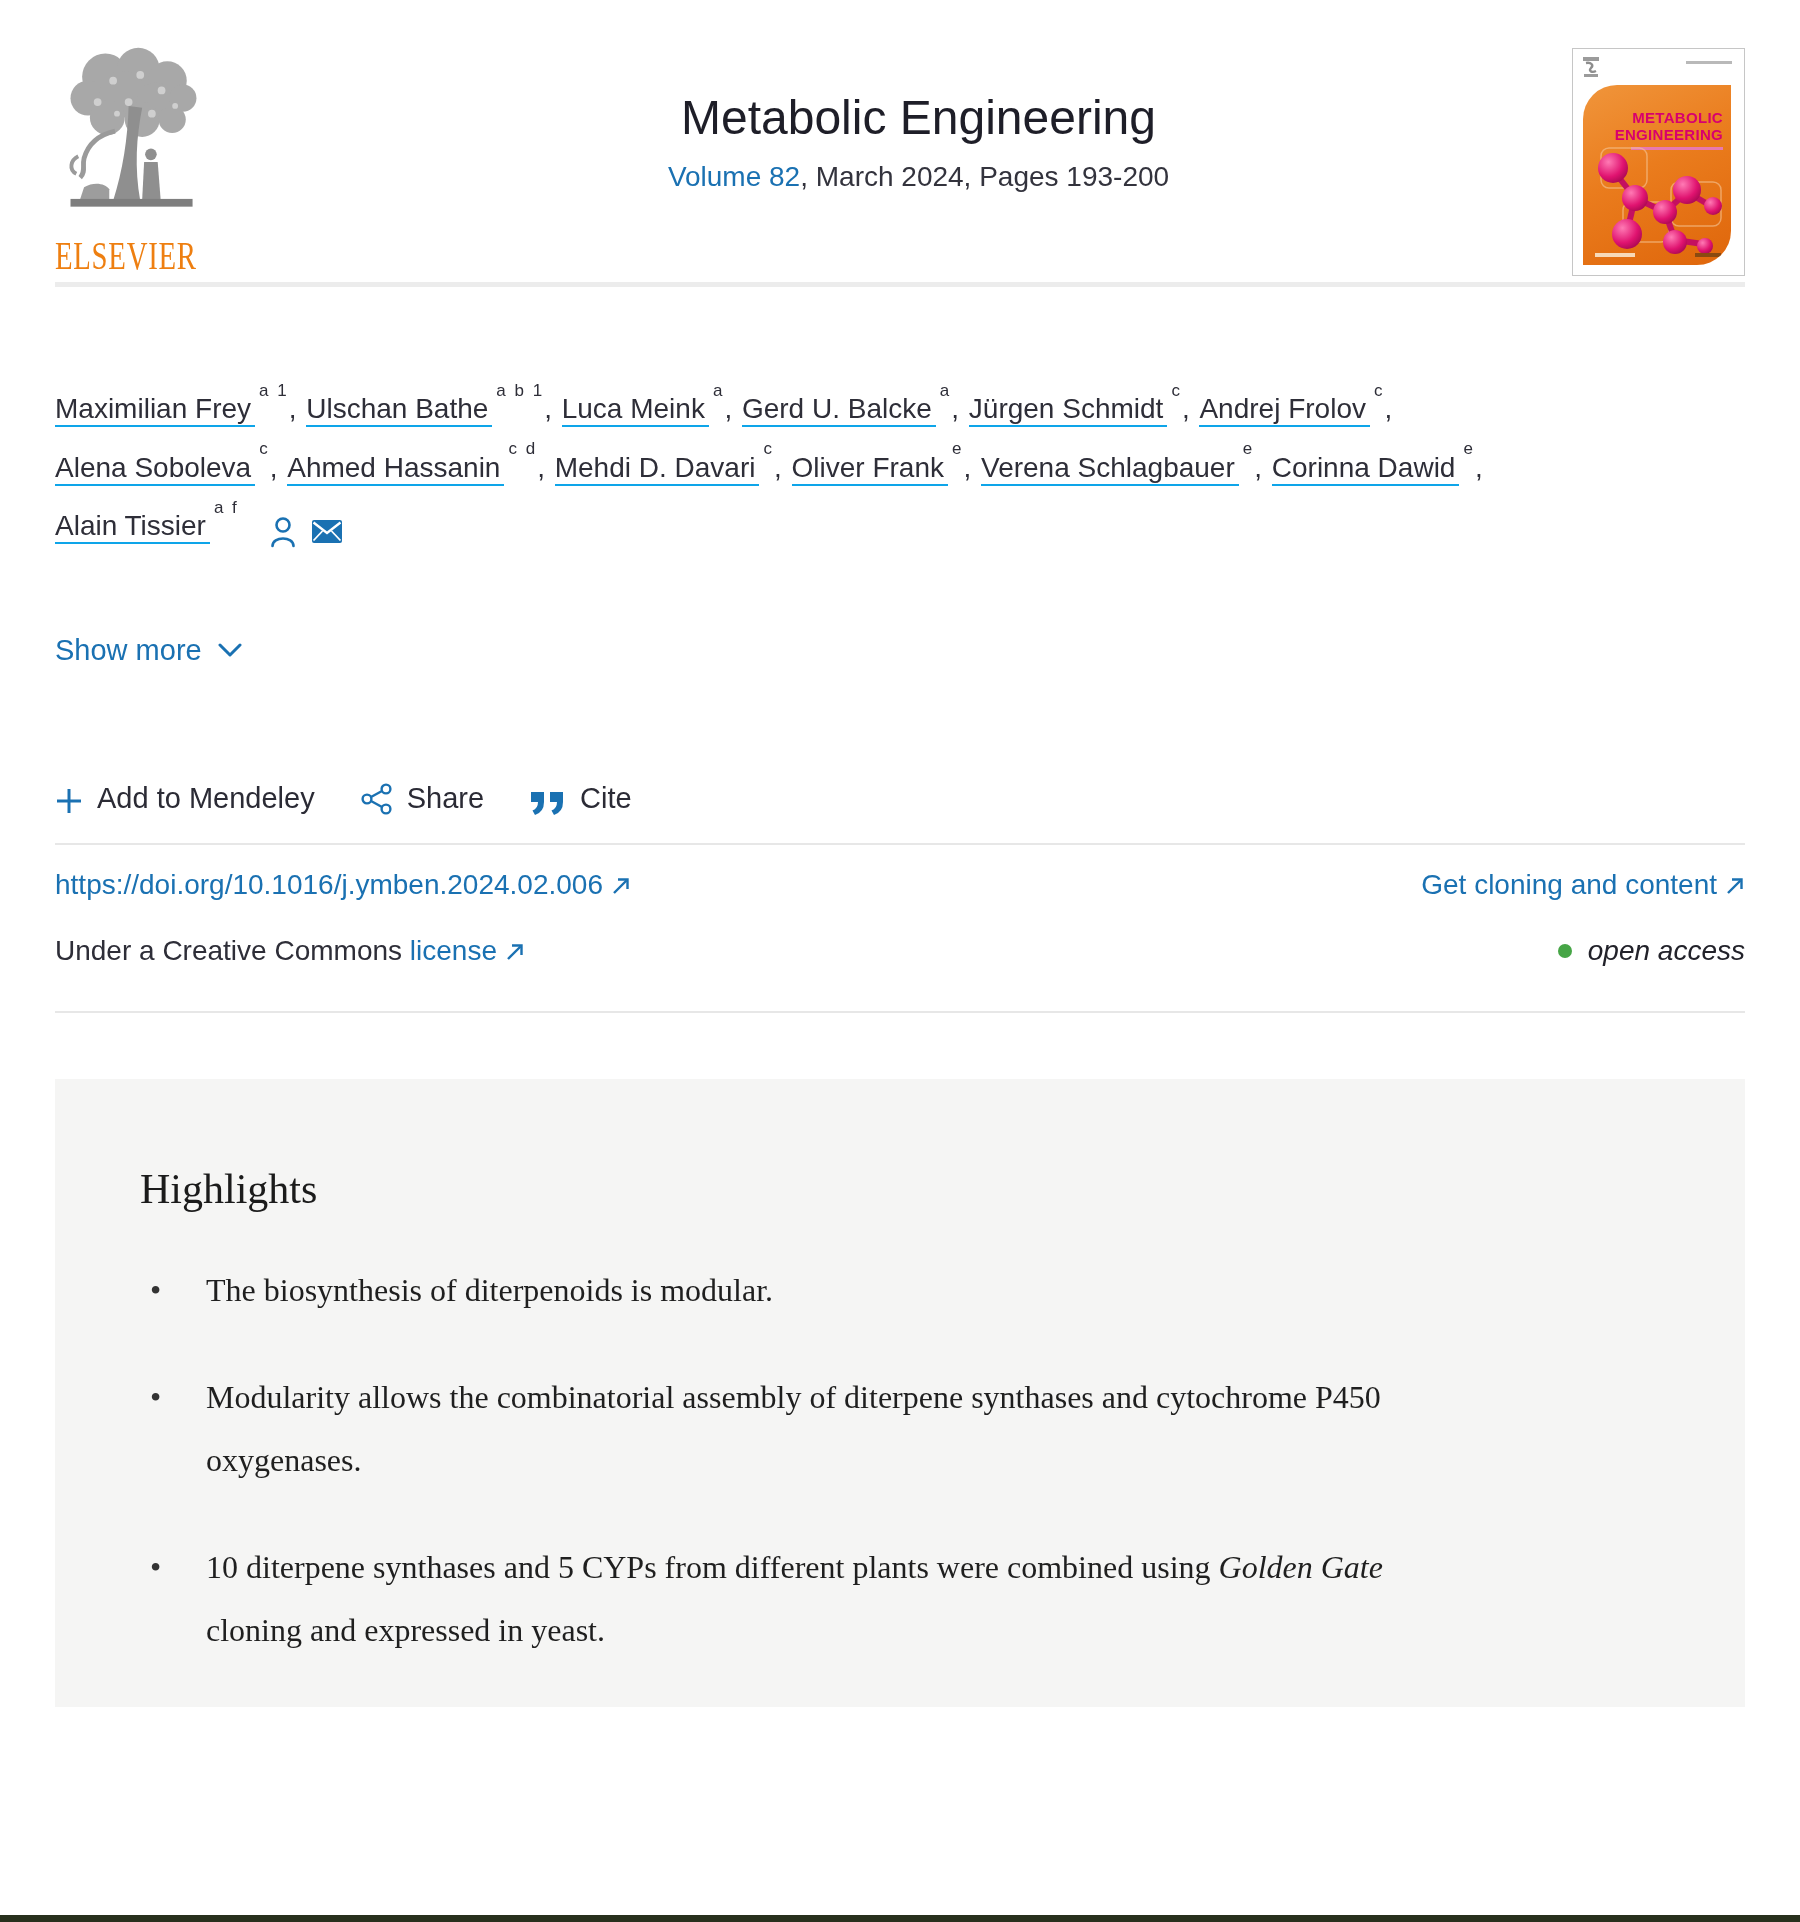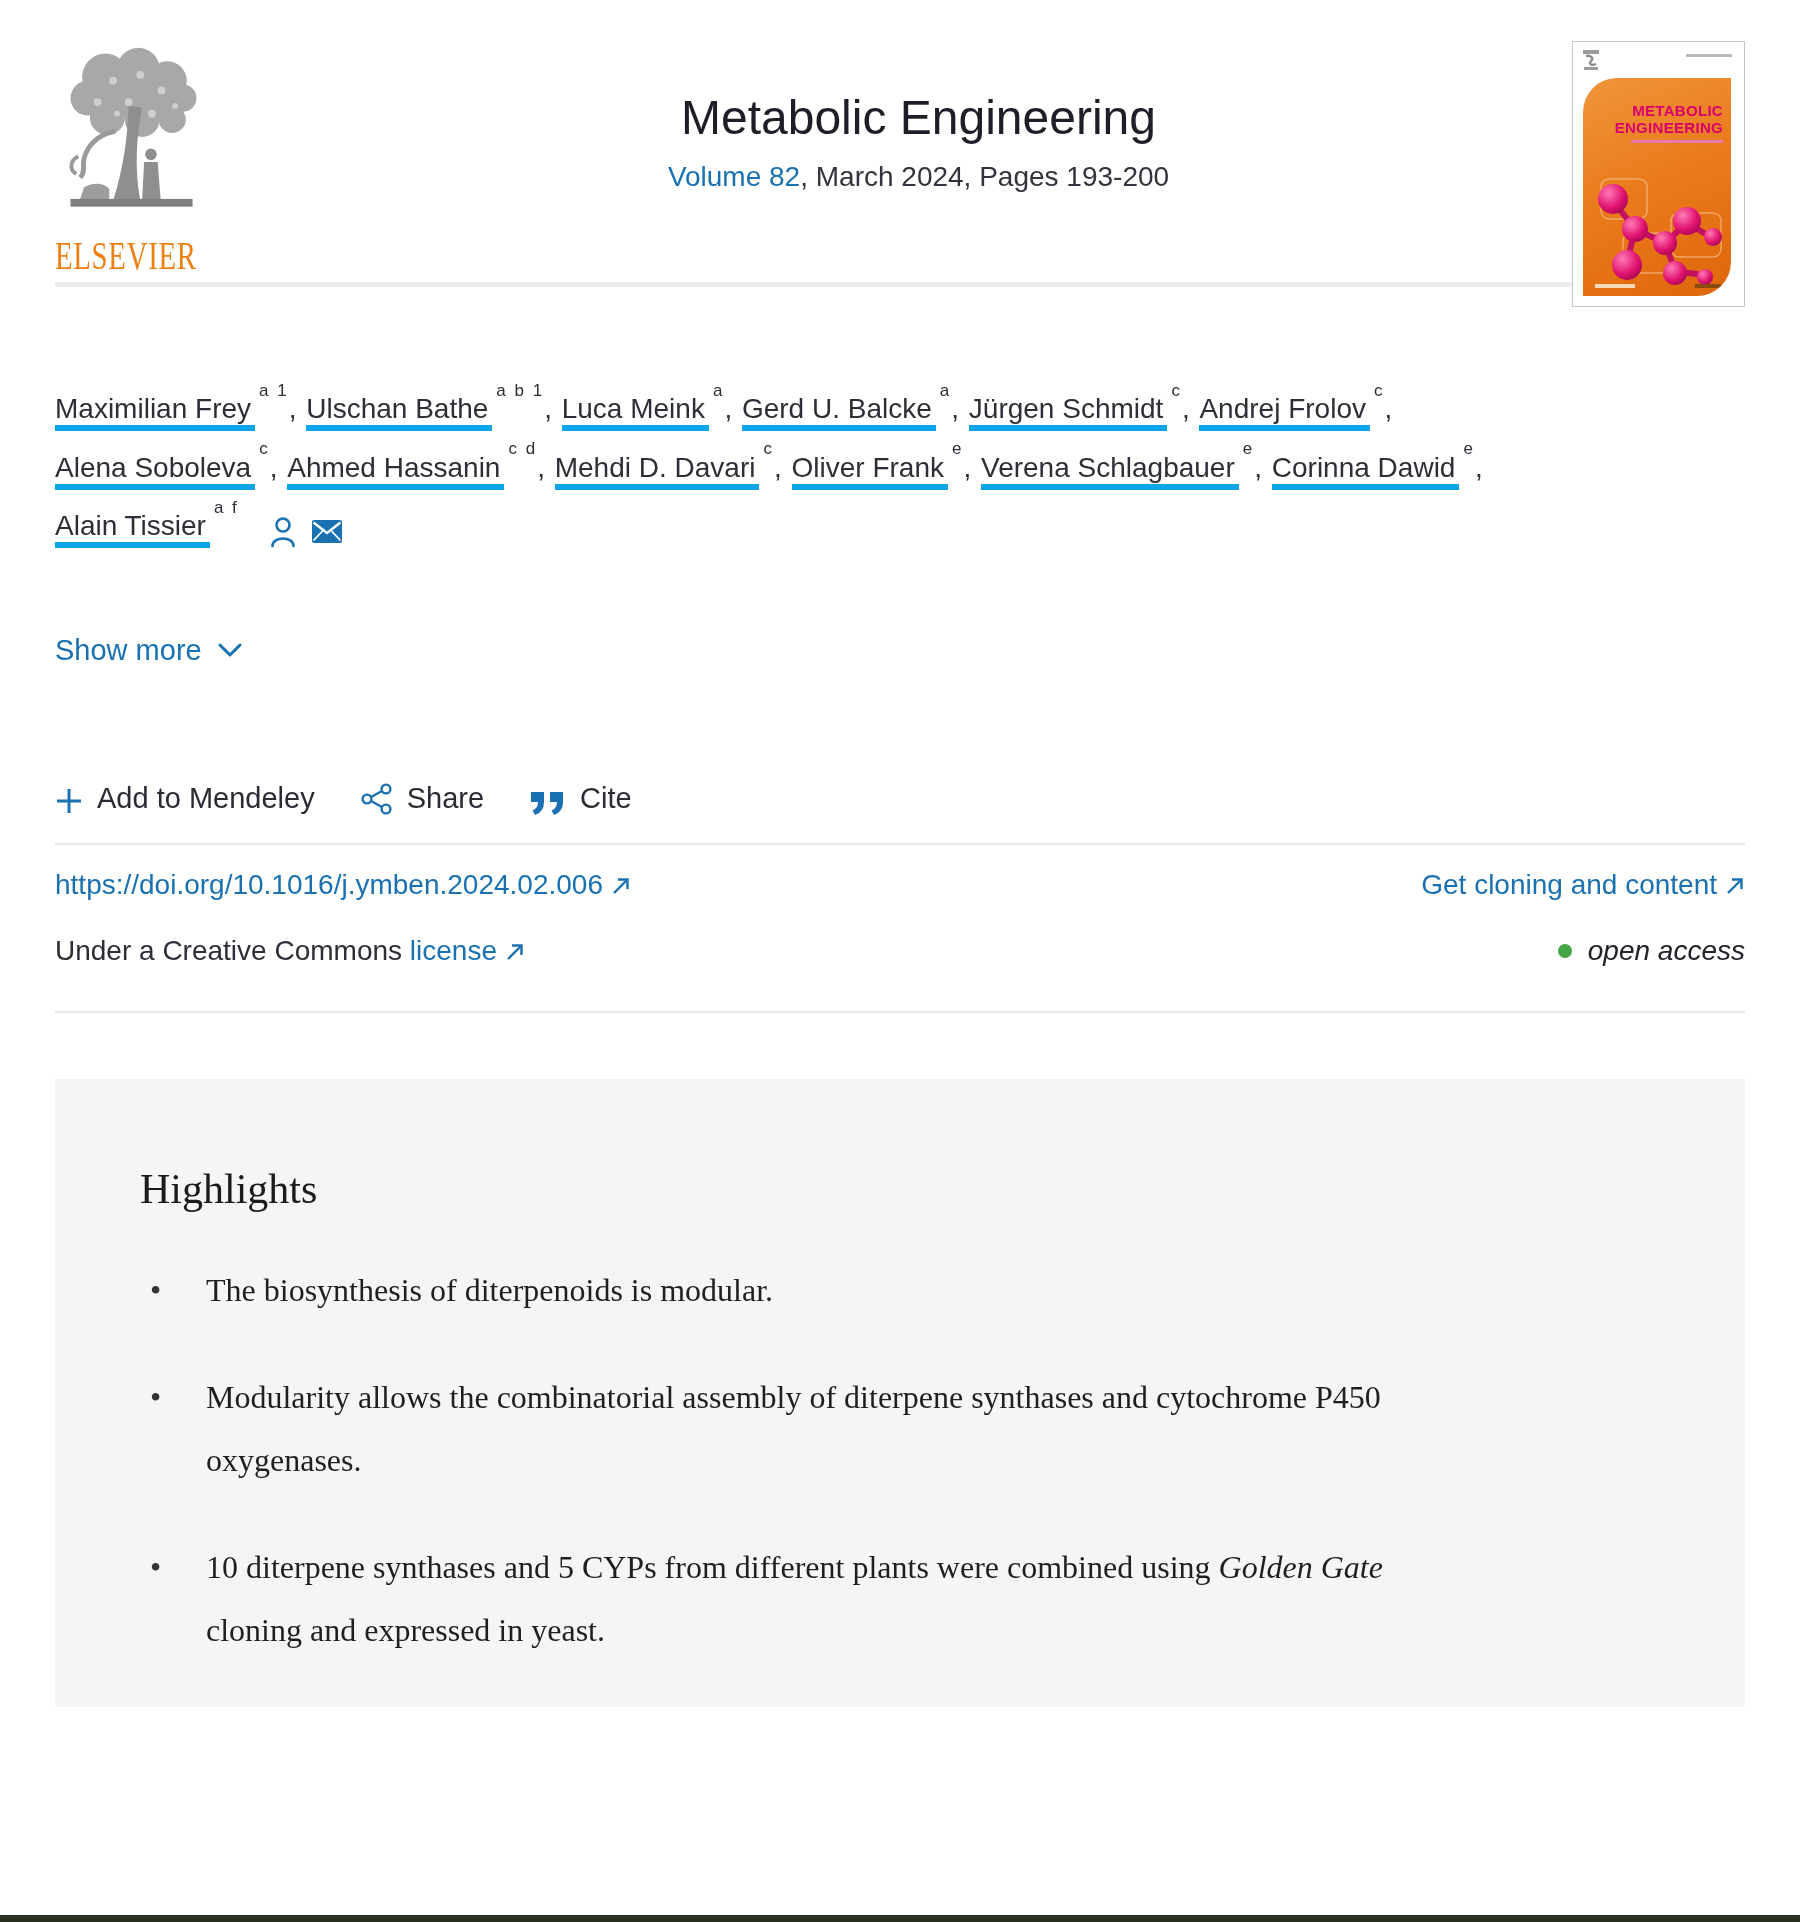--- a/index.html
+++ b/index.html
@@ -11,22 +11,22 @@
   .logo-block{width:210px;flex:0 0 auto;}
   .logo-tree{display:block;margin-left:0;}
   .logo-word{font-family:"Liberation Serif",serif;font-size:40px;color:#ee7f11;
              transform:scaleX(0.72);transform-origin:left;white-space:nowrap;margin-top:4px;letter-spacing:1px;}
   .journal-meta{flex:1 1 auto;text-align:center;padding-top:50px;}
   .journal-title{margin:0;font-size:48px;font-weight:500;color:#1e1e28;line-height:1.15;}
   .volume-line{margin-top:16px;font-size:28px;color:#33333d;}
   .volume-line a{color:#1a71b2;text-decoration:none;cursor:pointer;}
 
   
-  .cover{position:relative;flex:0 0 auto;width:173px;height:266px;background:#fff;
-         border:1px solid #c6c6c6;box-sizing:border-box;margin-top:1px;cursor:pointer;}
+  .cover{position:relative;flex:0 0 auto;width:173px;height:228px;background:#fff;
+         border:1px solid #c6c6c6;box-sizing:border-box;margin-top:8px;cursor:pointer;}
   .cover-mini-logo{position:absolute;top:7px;left:9px;}
   .cover-tiny-top{position:absolute;top:12px;right:12px;width:46px;height:3px;background:#b9b9b9;}
   .cover-inner{position:absolute;left:10px;right:13px;top:36px;bottom:10px;
                background:linear-gradient(155deg,#f0953b 0%,#ea7c1d 45%,#df660b 100%);
                border-radius:34px 0 34px 0;overflow:hidden;}
   .cover-title{position:absolute;top:24px;right:8px;text-align:right;color:#d8006e;
                font-weight:bold;font-size:15px;line-height:17px;letter-spacing:0.3px;}
   .cover-subtitle{position:absolute;top:62px;right:8px;width:92px;height:3px;background:#e879ae;}
   .cover-art{position:absolute;left:0;bottom:0;}
   .cover-bottom-text{position:absolute;bottom:8px;left:12px;width:40px;height:4px;background:#f7d9b8;}
@@ -35,21 +35,21 @@
   .divider-thick{height:5px;background:#ececec;margin:0 55px;}
   .divider-thin{height:2px;background:#e7e7e7;}
 
   
   .container{padding:0 55px;position:relative;}
   .article-title{margin:36px 0 0 0;max-width:1470px;font-family:"Liberation Serif",serif;
                  font-weight:400;font-size:60px;line-height:88px;color:#1c1c1c;}
 
   .authors{margin:90px 0 0 0;max-width:1560px;font-size:28px;line-height:52px;color:#2e2e38;}
   .author{white-space:nowrap;cursor:pointer;}
-  .a-name{border-bottom:6px solid #0ea5e9;padding-right:4px;padding-bottom:1px;}
+  .a-name{border-bottom:2px solid #0ea5e9;padding-right:4px;padding-bottom:1px;}
   .a-sup{font-size:17px;position:relative;top:-12px;margin-left:4px;letter-spacing:2px;}
   .a-sep{margin-right:2px;}
   .author-icons{display:inline-block;vertical-align:-4px;margin-left:16px;white-space:nowrap;}
   .author-icons svg{margin-left:14px;vertical-align:middle;}
 
   .show-more{margin-top:78px;display:inline-flex;align-items:center;gap:16px;
              font-size:29px;color:#1a71b2;cursor:pointer;background:none;border:none;padding:0;
              font-family:"Liberation Sans",sans-serif;}
 
   .actions{margin-top:75px;display:flex;align-items:center;font-size:29px;color:#2b2b35;}

